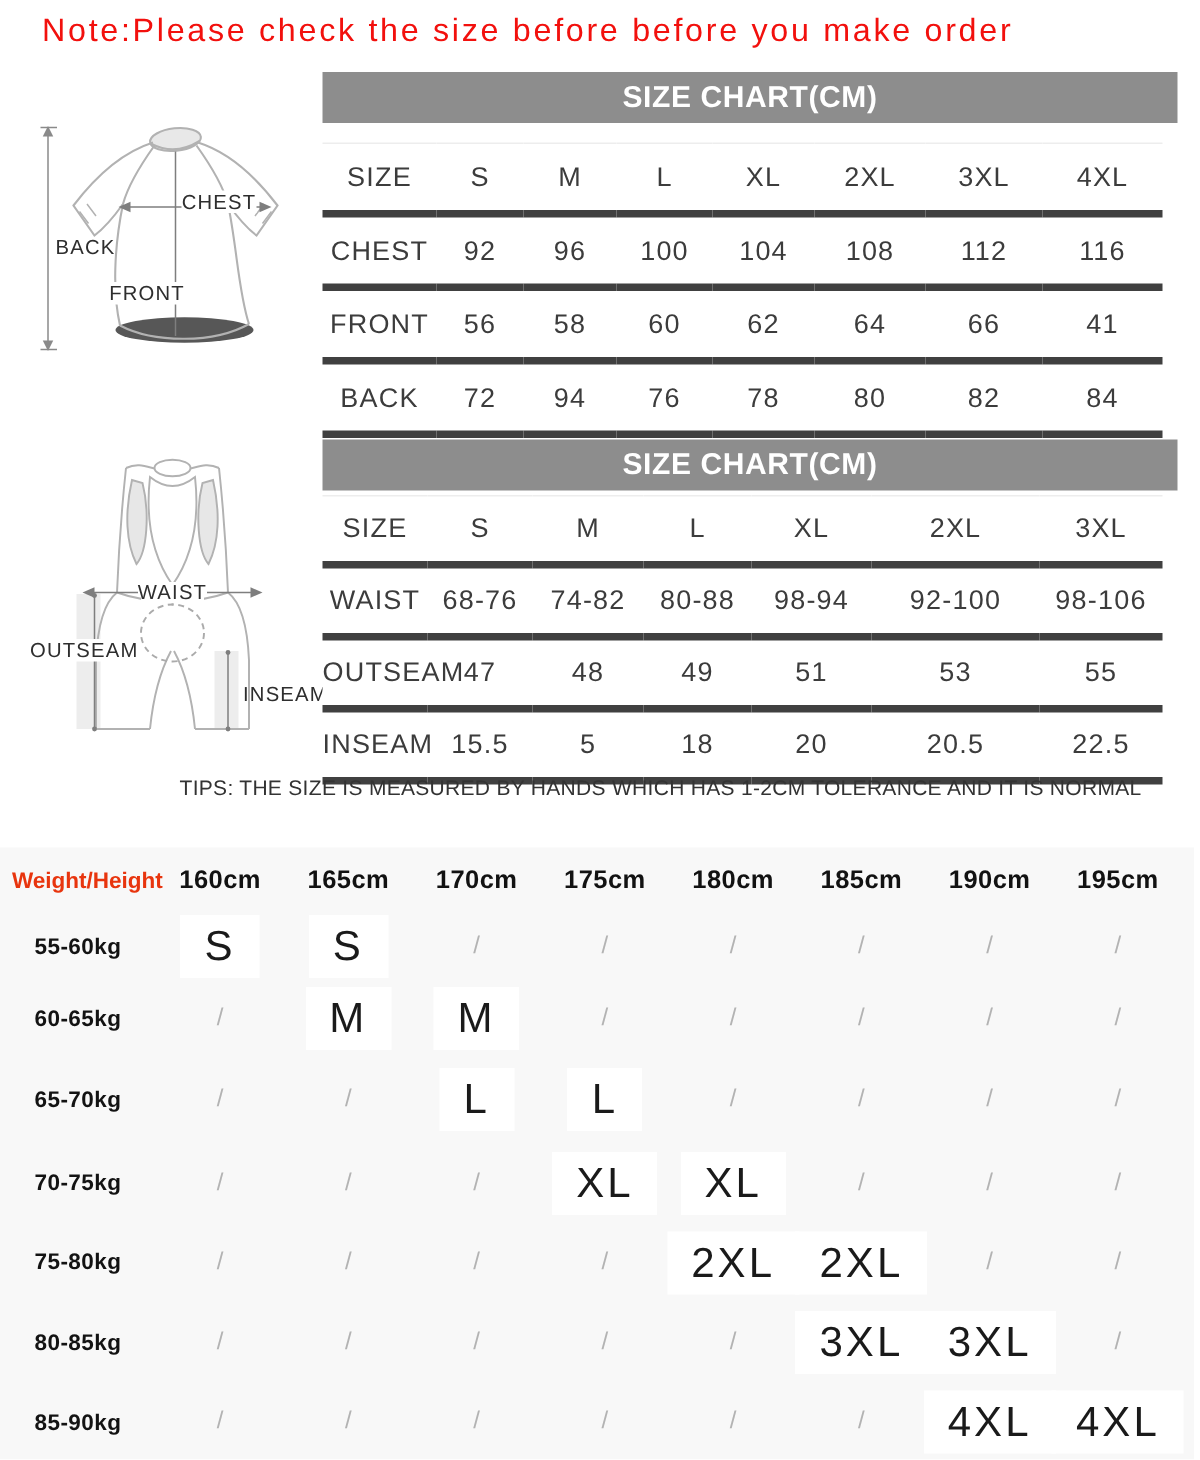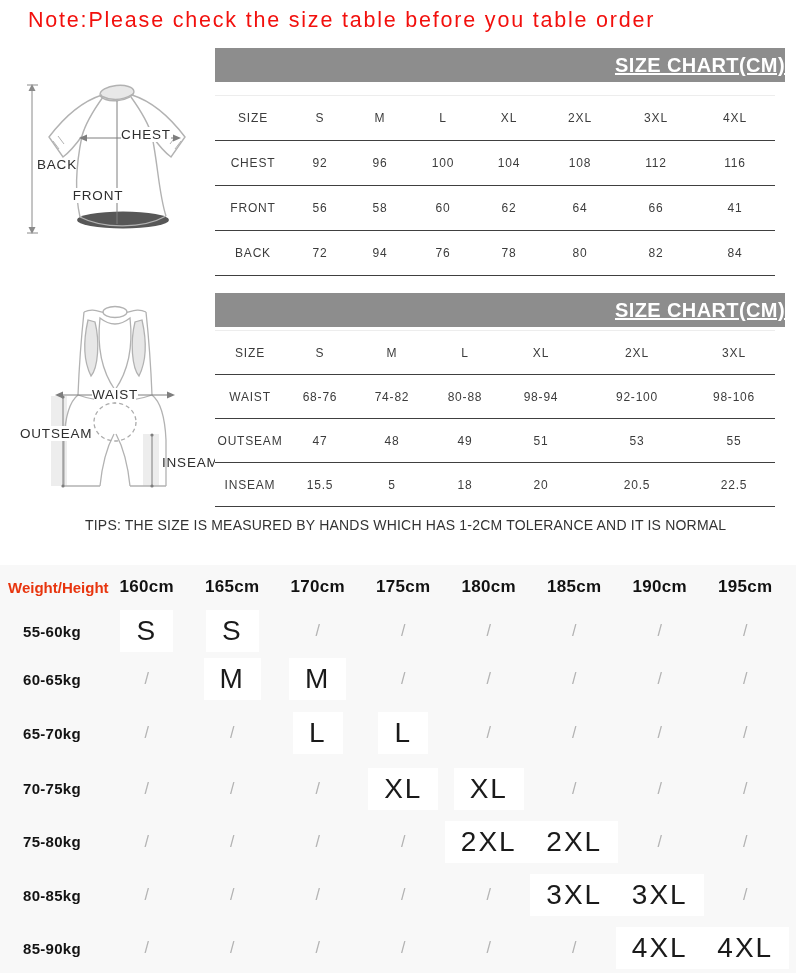--- a/index.html
+++ b/index.html
@@ -15,37 +15,37 @@
     font-family:"Liberation Sans","DejaVu Sans",sans-serif;
   }
   .note{
     position:absolute;left:28px;top:8px;
     font-size:21.5px;letter-spacing:1.8px;color:var(--note-red,#f2100d);
     white-space:nowrap;
   }
   .bar{
     position:absolute;left:215px;width:570px;height:34px;line-height:34px;
     background:var(--header-bar-bg,#8d8d8d);color:var(--header-bar-text,#fff);
-    font-size:20px;font-weight:bold;text-align:right;letter-spacing:0.4px;text-decoration:underline;
+    font-size:20px;font-weight:bold;text-align:center;letter-spacing:0.4px;
   }
   #bar1{top:48px;} #bar2{top:293px;}
   table{border-collapse:collapse;table-layout:fixed;position:absolute;left:215px;width:560px;border-top:1px solid #ededed;}
   #tbl1{top:95px;} #tbl2{top:330px;}
   td{
-    text-align:center;vertical-align:middle;border-bottom:1px solid #404040;
-    font-size:12px;color:#3c3c3c;letter-spacing:0.8px;padding:0;height:44px;
+    text-align:center;vertical-align:middle;border-bottom:5px solid #404040;
+    font-size:18px;color:#3c3c3c;letter-spacing:0.8px;padding:0;height:44px;
   }
   #tbl2 td{height:43px;}
   svg{position:absolute;}
   #jersey{left:15px;top:83px;width:200px;height:160px;}
   #bib{left:15px;top:300px;width:200px;height:210px;}
   svg text{font-family:"Liberation Sans","DejaVu Sans",sans-serif;font-size:13.5px;fill:#2e2e2e;letter-spacing:0.8px;}
   .tips{
     position:absolute;left:85px;width:676px;top:517px;
-    font-size:14px;color:#333;text-align:left;letter-spacing:0.2px;white-space:nowrap;
+    font-size:14px;color:#333;text-align:right;letter-spacing:0.2px;white-space:nowrap;
   }
   #wt{
     position:absolute;left:0;top:565px;width:796px;height:408px;background:#f8f8f8;
     display:grid;grid-template-columns:104px repeat(8,85.5px);
     grid-template-rows:44px 44px 52px 56px 55px 51px 56px 50px;
     align-items:center;justify-items:center;
   }
   .wcell{display:flex;align-items:center;justify-content:center;}
   .wcorner{
     justify-self:start;padding-left:8px;font-weight:bold;font-size:15px;
@@ -57,21 +57,21 @@
   .hl{
     background:var(--highlight-cell-bg,#fff);padding:7px 16px;line-height:1;
     font-size:28px;letter-spacing:2px;color:#1a1a1a;white-space:nowrap;
   }
 </style>
 </head>
 <body>
 
 <div id="page">
 
-  <div class="note">Note:Please check the size table before you table order</div>
+  <div class="note">Note:Please check the size before before you make order</div>
 
   <div class="bar" id="bar1">SIZE CHART(CM)</div>
 
   <svg id="jersey" viewBox="0 0 200 160">
     <g stroke="#8a8a8a" stroke-width="1" fill="none">
       <line x1="17" y1="5" x2="17" y2="147"></line>
       <path d="M17,1 l-3.5,7 h7 z" fill="#8a8a8a" stroke="none"></path>
       <path d="M17,151 l-3.5,-7 h7 z" fill="#8a8a8a" stroke="none"></path>
       <line x1="12" y1="2" x2="23" y2="2"></line>
       <line x1="12" y1="150" x2="23" y2="150"></line>

